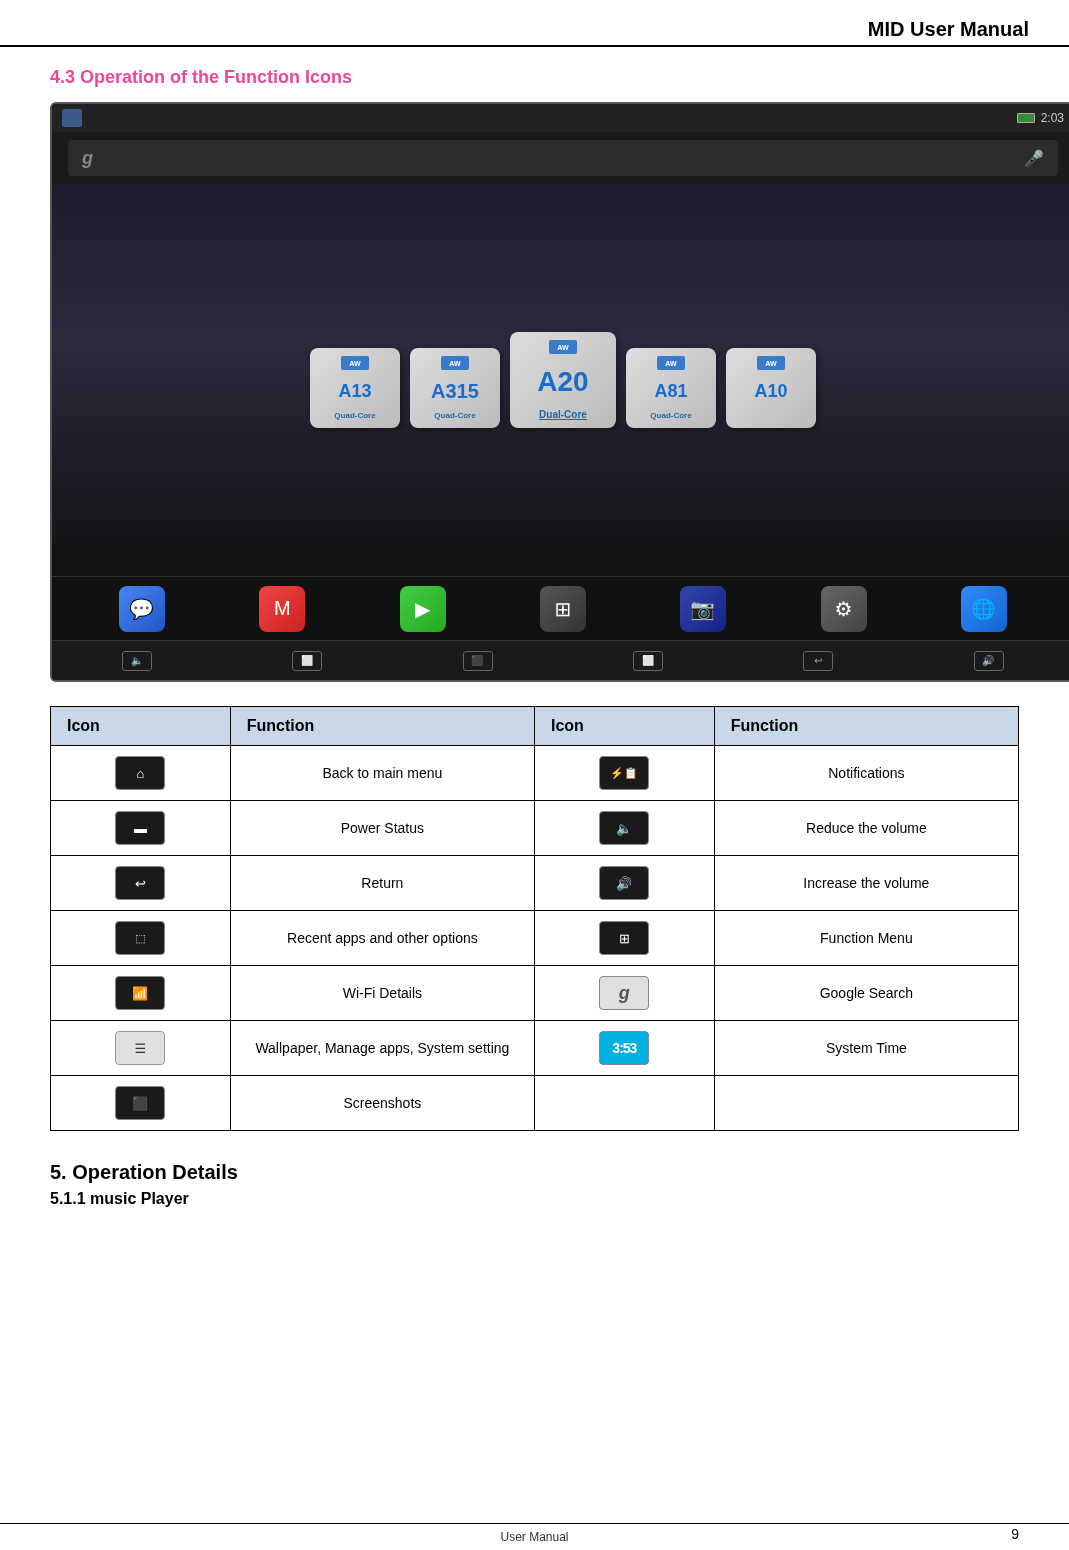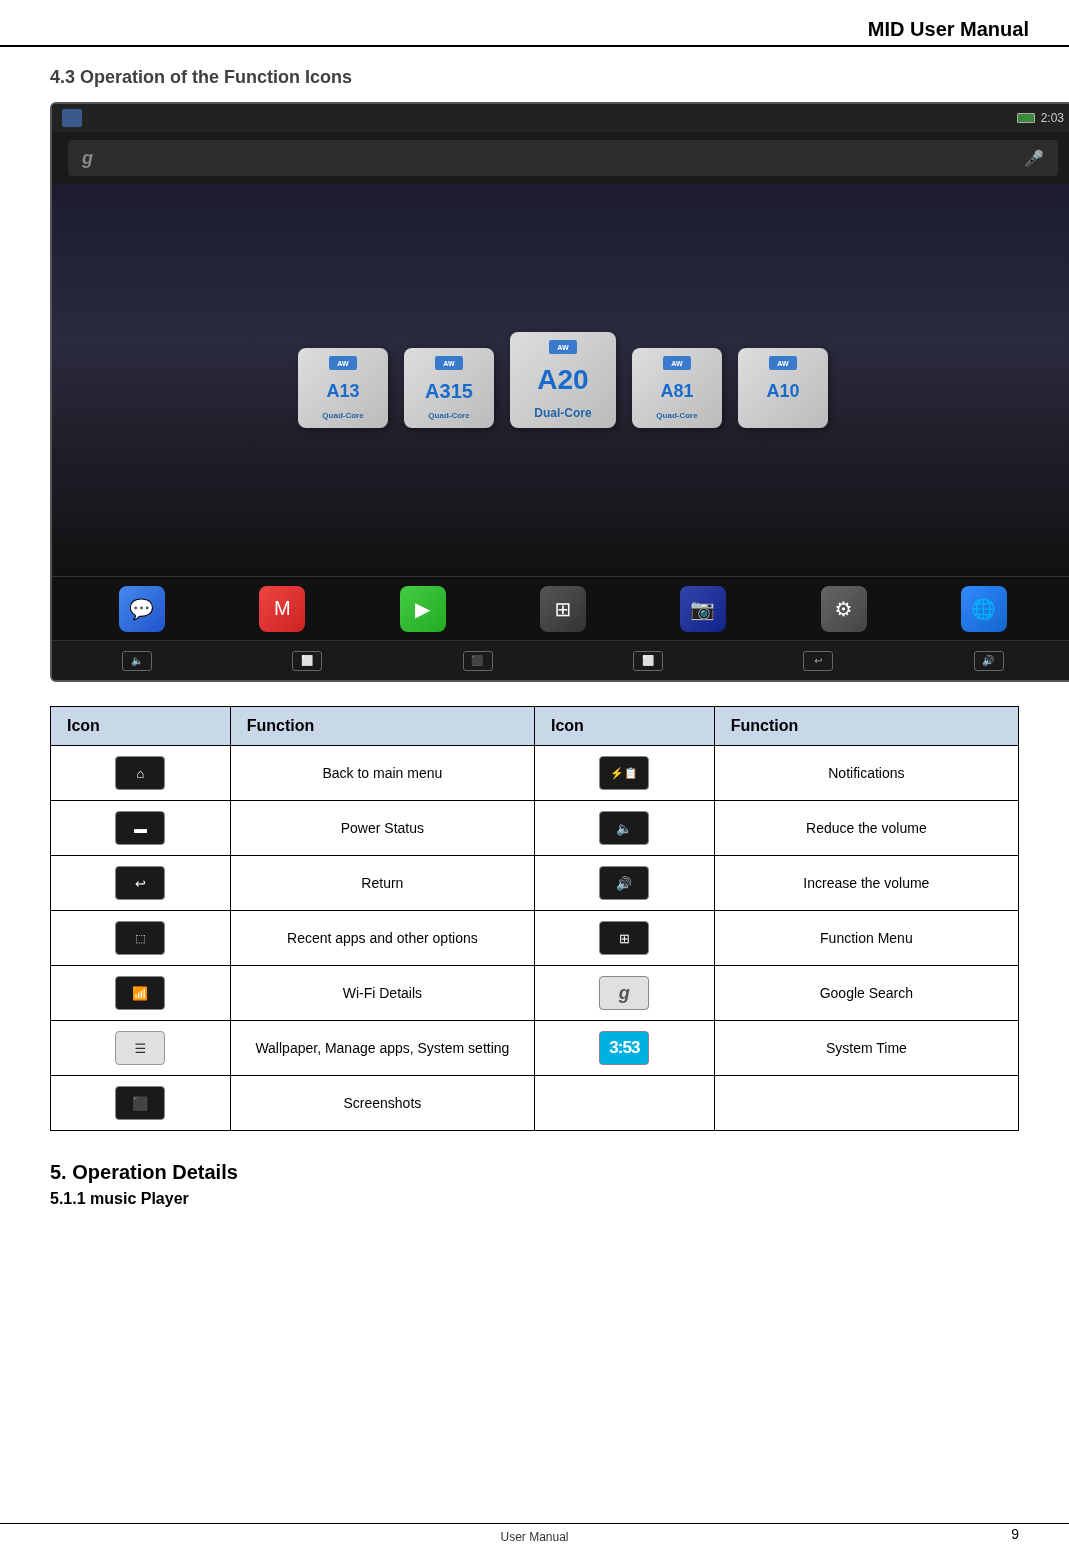--- a/index.html
+++ b/index.html
@@ -22,21 +22,21 @@
     }
 
     .page-content {
       padding: 20px 50px;
     }
 
     .section-heading {
       font-size: 18px;
       font-weight: bold;
       margin-bottom: 14px;
-      color: #404040;
+      color: #ec4899;
     }
 
     
     .device-screenshot {
       width: 1026px;
       height: 580px;
       background: #1a1a1a;
       border: 2px solid #555;
       border-radius: 6px;
       margin-bottom: 24px;
@@ -101,21 +101,21 @@
       background: linear-gradient(180deg, #1c1c2e 0%, #2a2a3e 40%, #111 100%);
       display: flex;
       align-items: center;
       justify-content: center;
       padding: 10px;
     }
 
     .chip-display {
       display: flex;
       align-items: flex-end;
-      gap: 16px;
+      gap: 10px;
     }
     .chip-card {
       background: linear-gradient(135deg, #ddd 0%, #bbb 100%);
       border-radius: 8px;
       padding: 8px 6px;
       text-align: center;
       font-size: 8px;
       font-weight: bold;
       color: #333;
       width: 90px;
@@ -241,21 +241,21 @@
       height: 34px;
       border: 1px solid #888;
       border-radius: 4px;
       background: #1a1a1a;
       color: #fff;
       font-size: 13px;
     }
     .icon-box.light { background: #e0e0e0; color: #333; border-color: #999; }
     .icon-box.wifi { background: #1a1a1a; color: #fff; }
     .icon-box.google { background: #e0e0e0; color: #555; font-style: italic; font-weight: bold; font-size: 18px; }
-    .icon-box.time { background: #00b0e0; color: #fff; font-weight: bold; font-size: 17px; letter-spacing: -1px; }
+    .icon-box.time { background: #00b0e0; color: #fff; font-weight: bold; font-size: 14px; letter-spacing: -1px; }
     .icon-box.screenshot { background: #1a1a1a; color: #fff; }
 
     .page-footer {
       border-top: 1px solid #000;
       text-align: center;
       padding: 6px;
       font-size: 12px;
       color: #333;
       position: absolute;
       bottom: 0;
@@ -320,21 +320,21 @@
 
         <div class="chip-card">
           <div class="chip-logo">AW</div>
           <div class="chip-label-main" style="font-size:20px;color:#1a6bcc;">A315</div>
           <div class="chip-label-sub">Quad-Core</div>
         </div>
 
         <div class="chip-card featured">
           <div class="chip-logo">AW</div>
           <div class="chip-label-main" style="font-size:28px;color:#1a6bcc;">A20</div>
-          <div class="chip-label-sub" style="font-size:12px;">Dual-Core</div>
+          <div class="chip-label-sub" style="font-size:10px;text-decoration:underline;">Dual-Core</div>
         </div>
 
         <div class="chip-card">
           <div class="chip-logo">AW</div>
           <div class="chip-label-main" style="font-size:18px;color:#1a6bcc;">A81</div>
           <div class="chip-label-sub">Quad-Core</div>
         </div>
 
         <div class="chip-card">
           <div class="chip-logo">AW</div>

